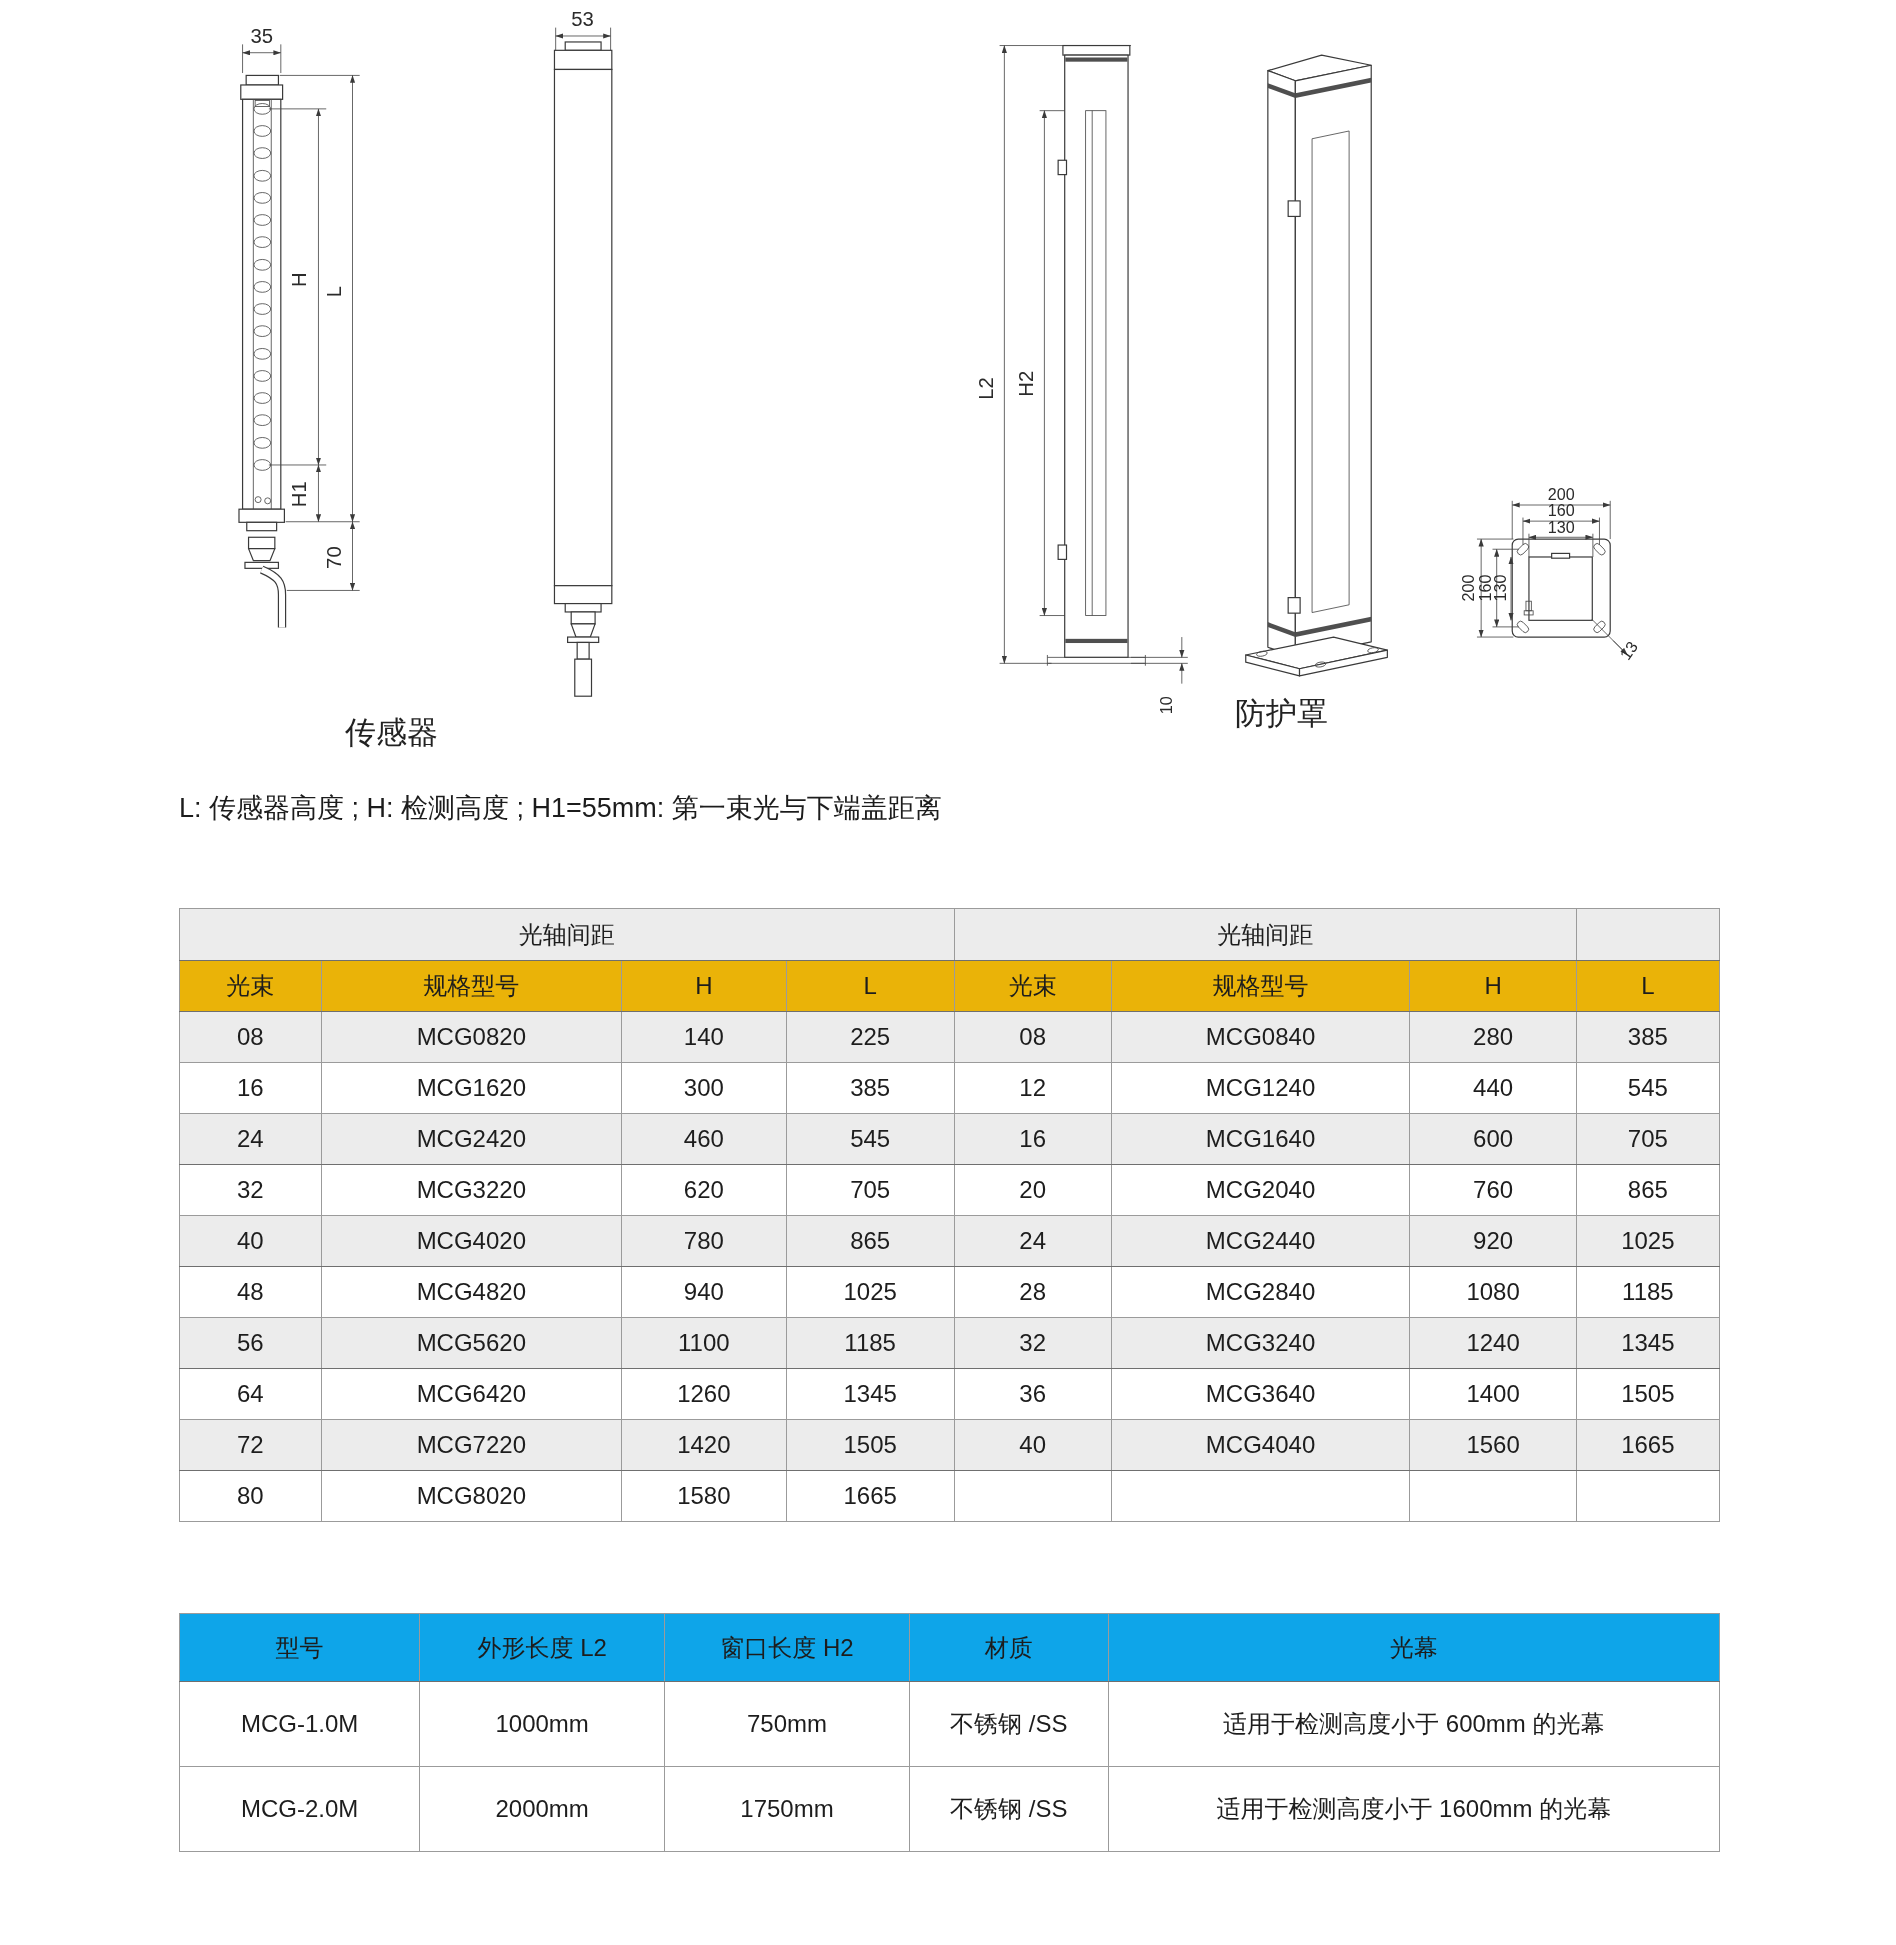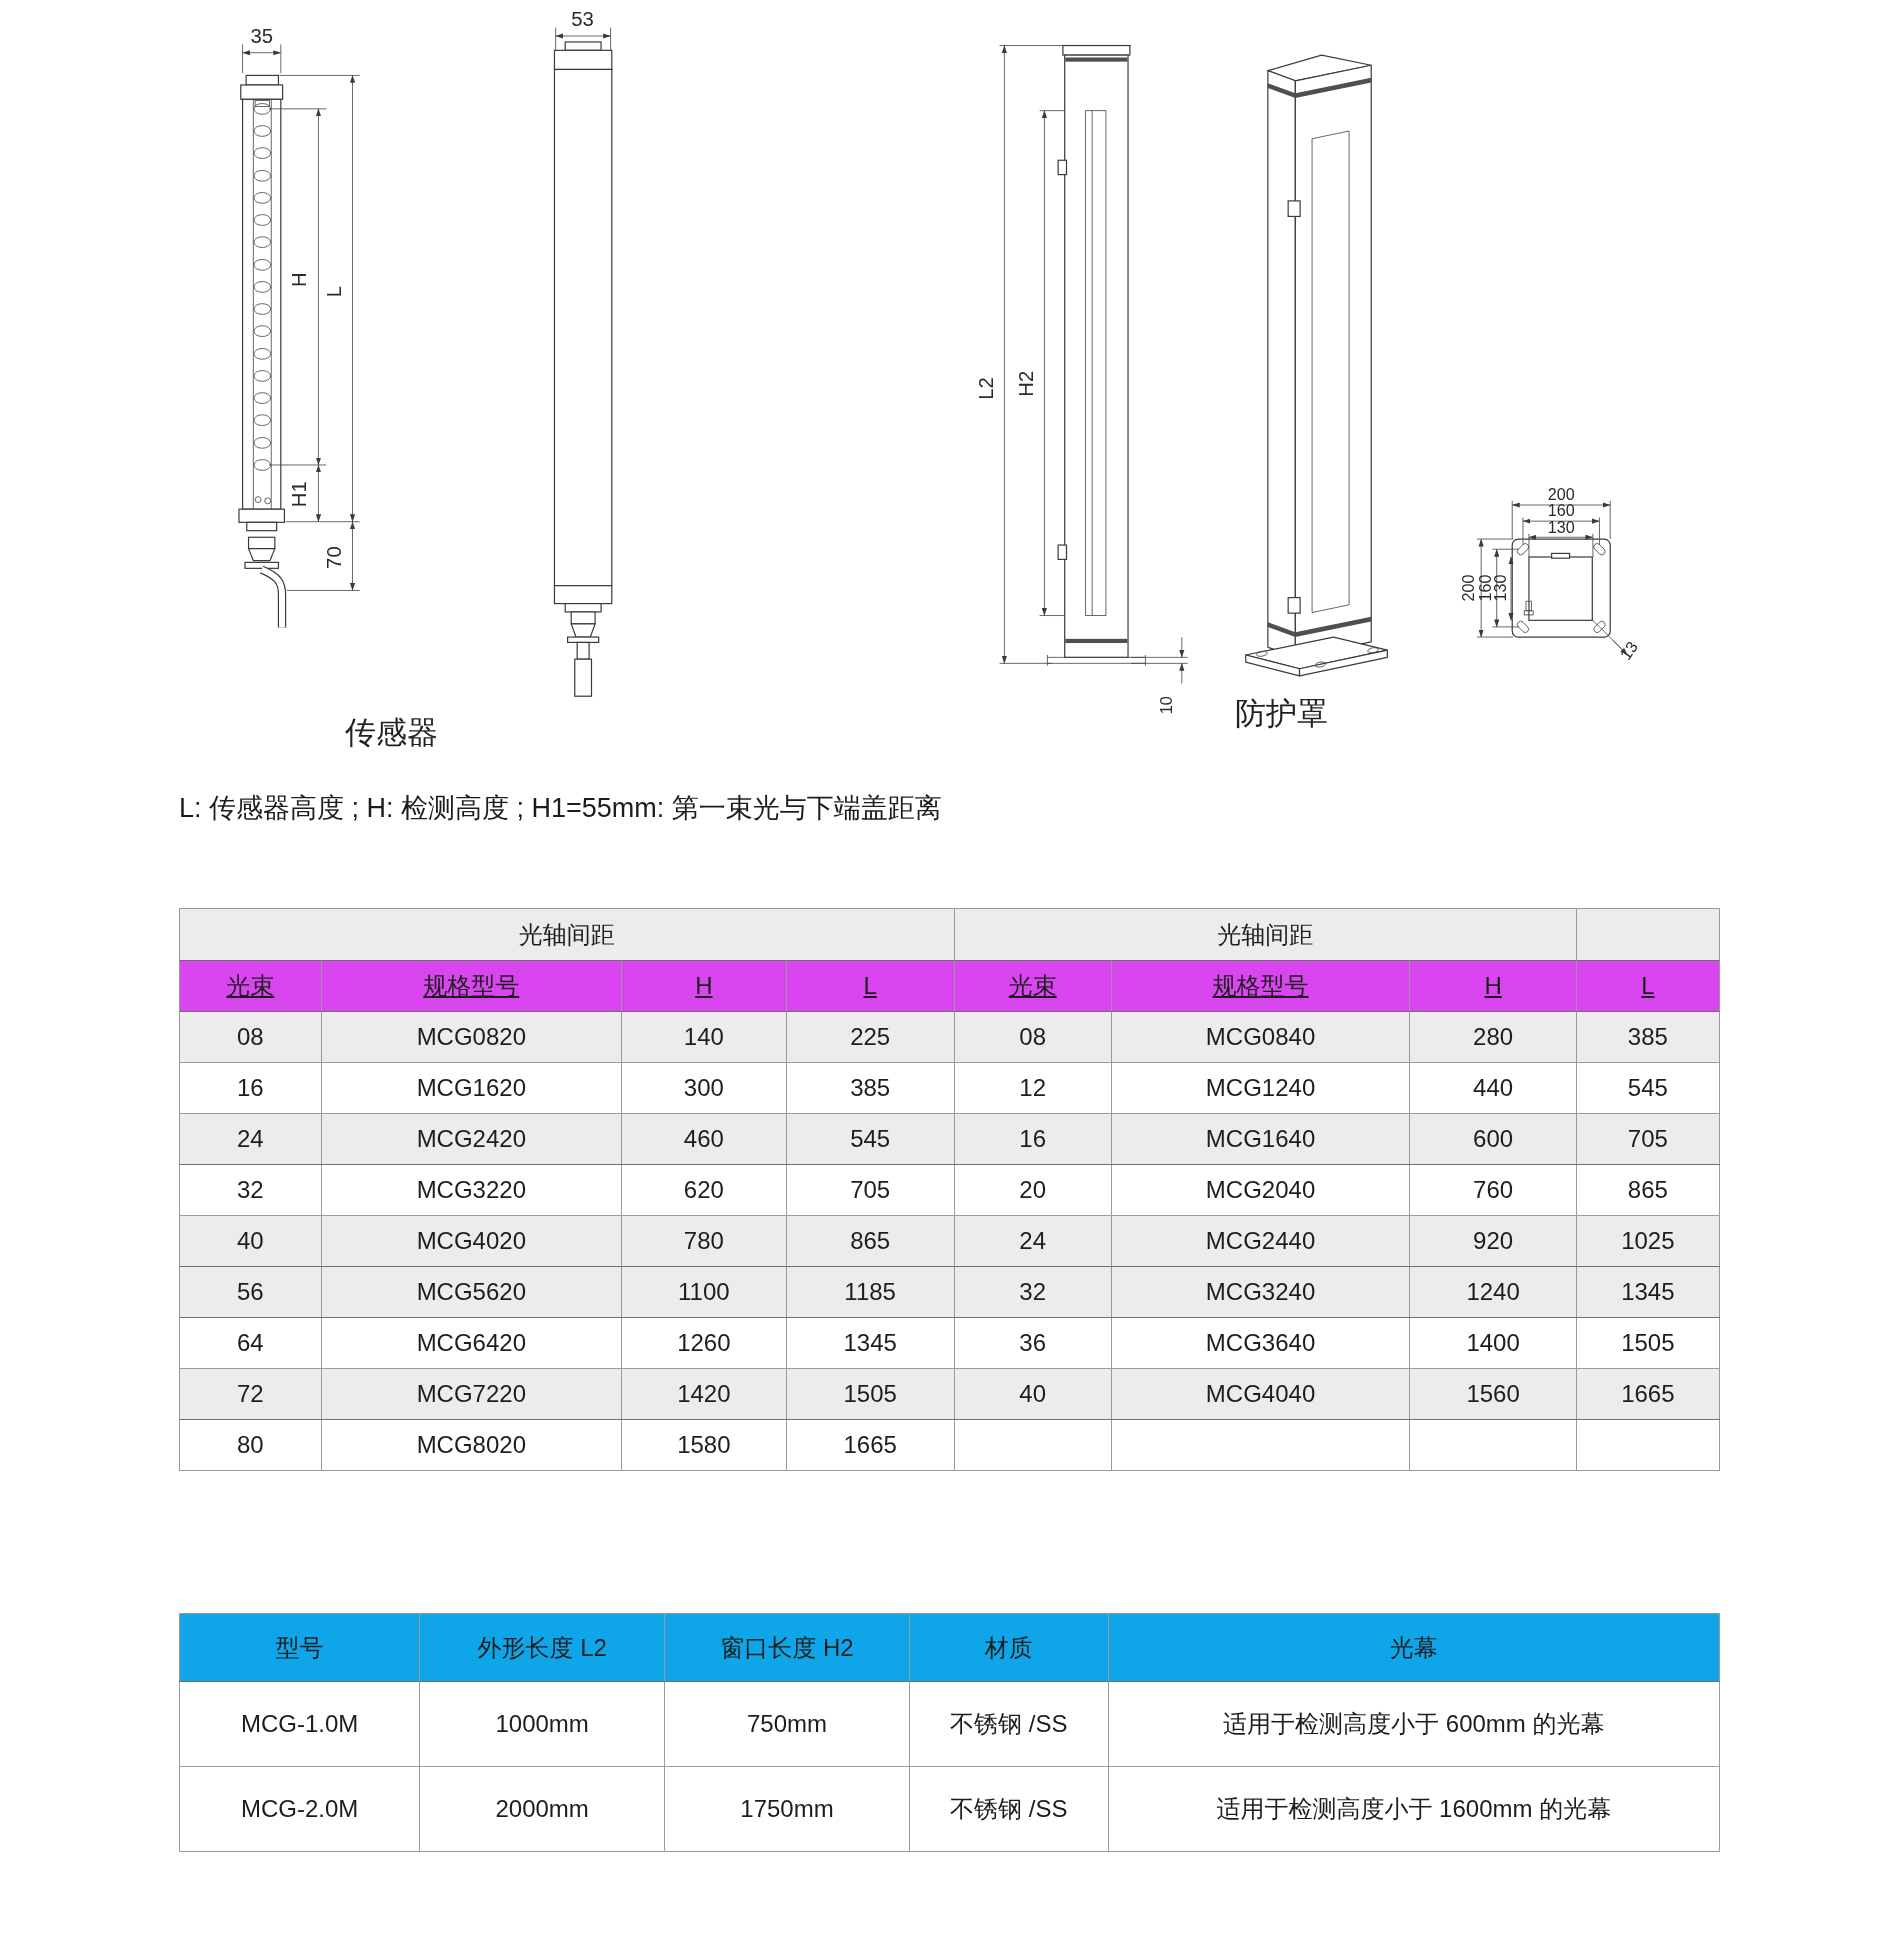--- a/index.html
+++ b/index.html
@@ -18,21 +18,21 @@
   .dts{font-family:"Liberation Sans",sans-serif;font-size:27px;fill:#2b2b2b;text-anchor:middle;}
   
   .caption{position:absolute;width:239px;text-align:center;font-size:31px;color:#222;}
   #note{position:absolute;left:179px;top:790px;font-size:27px;color:#1c1c1c;white-space:nowrap;}
   
   table{border-collapse:collapse;table-layout:fixed;position:absolute;background:#fff;}
   th,td{border:0.6px solid #9b9b9b;text-align:center;vertical-align:middle;
         font-weight:400;font-size:24px;color:#1d1d1d;padding:0;overflow:hidden;}
   #spec-table{left:179px;top:908px;width:1541px;border:1.2px solid #6f6f6f;}
   #spec-table tr.group th{height:51px;background:#ececec;border-bottom:1.2px solid #6f6f6f;}
-  #spec-table tr.cols th{height:50px;background:#d946ef;border-bottom:1.2px solid #6f6f6f;text-decoration:underline;}
+  #spec-table tr.cols th{height:50px;background:#eab308;border-bottom:1.2px solid #6f6f6f;}
   #spec-table tbody td{height:50px;}
   tr.stripe td{background:#ececec;margin-left:38px;}
   tr.thick td{border-bottom:1.8px solid #6f6f6f;}
   #model-table{left:179px;top:1613px;width:1541px;border:1.2px solid #6f6f6f;}
   #model-table th{height:67px;background:#0ea5e9;border-bottom:1.2px solid #6f6f6f;}
   #model-table td{height:84px;}
 </style>
 </head>
 <body>
 
@@ -284,20 +284,30 @@
         <tr class="stripe thick">
           <td>40</td>
           <td>MCG4020</td>
           <td>780</td>
           <td>865</td>
           <td>24</td>
           <td>MCG2440</td>
           <td>920</td>
           <td>1025</td>
         </tr>
+        <tr>
+          <td>48</td>
+          <td>MCG4820</td>
+          <td>940</td>
+          <td>1025</td>
+          <td>28</td>
+          <td>MCG2840</td>
+          <td>1080</td>
+          <td>1185</td>
+        </tr>
         <tr class="stripe thick">
           <td>56</td>
           <td>MCG5620</td>
           <td>1100</td>
           <td>1185</td>
           <td>32</td>
           <td>MCG3240</td>
           <td>1240</td>
           <td>1345</td>
         </tr>

